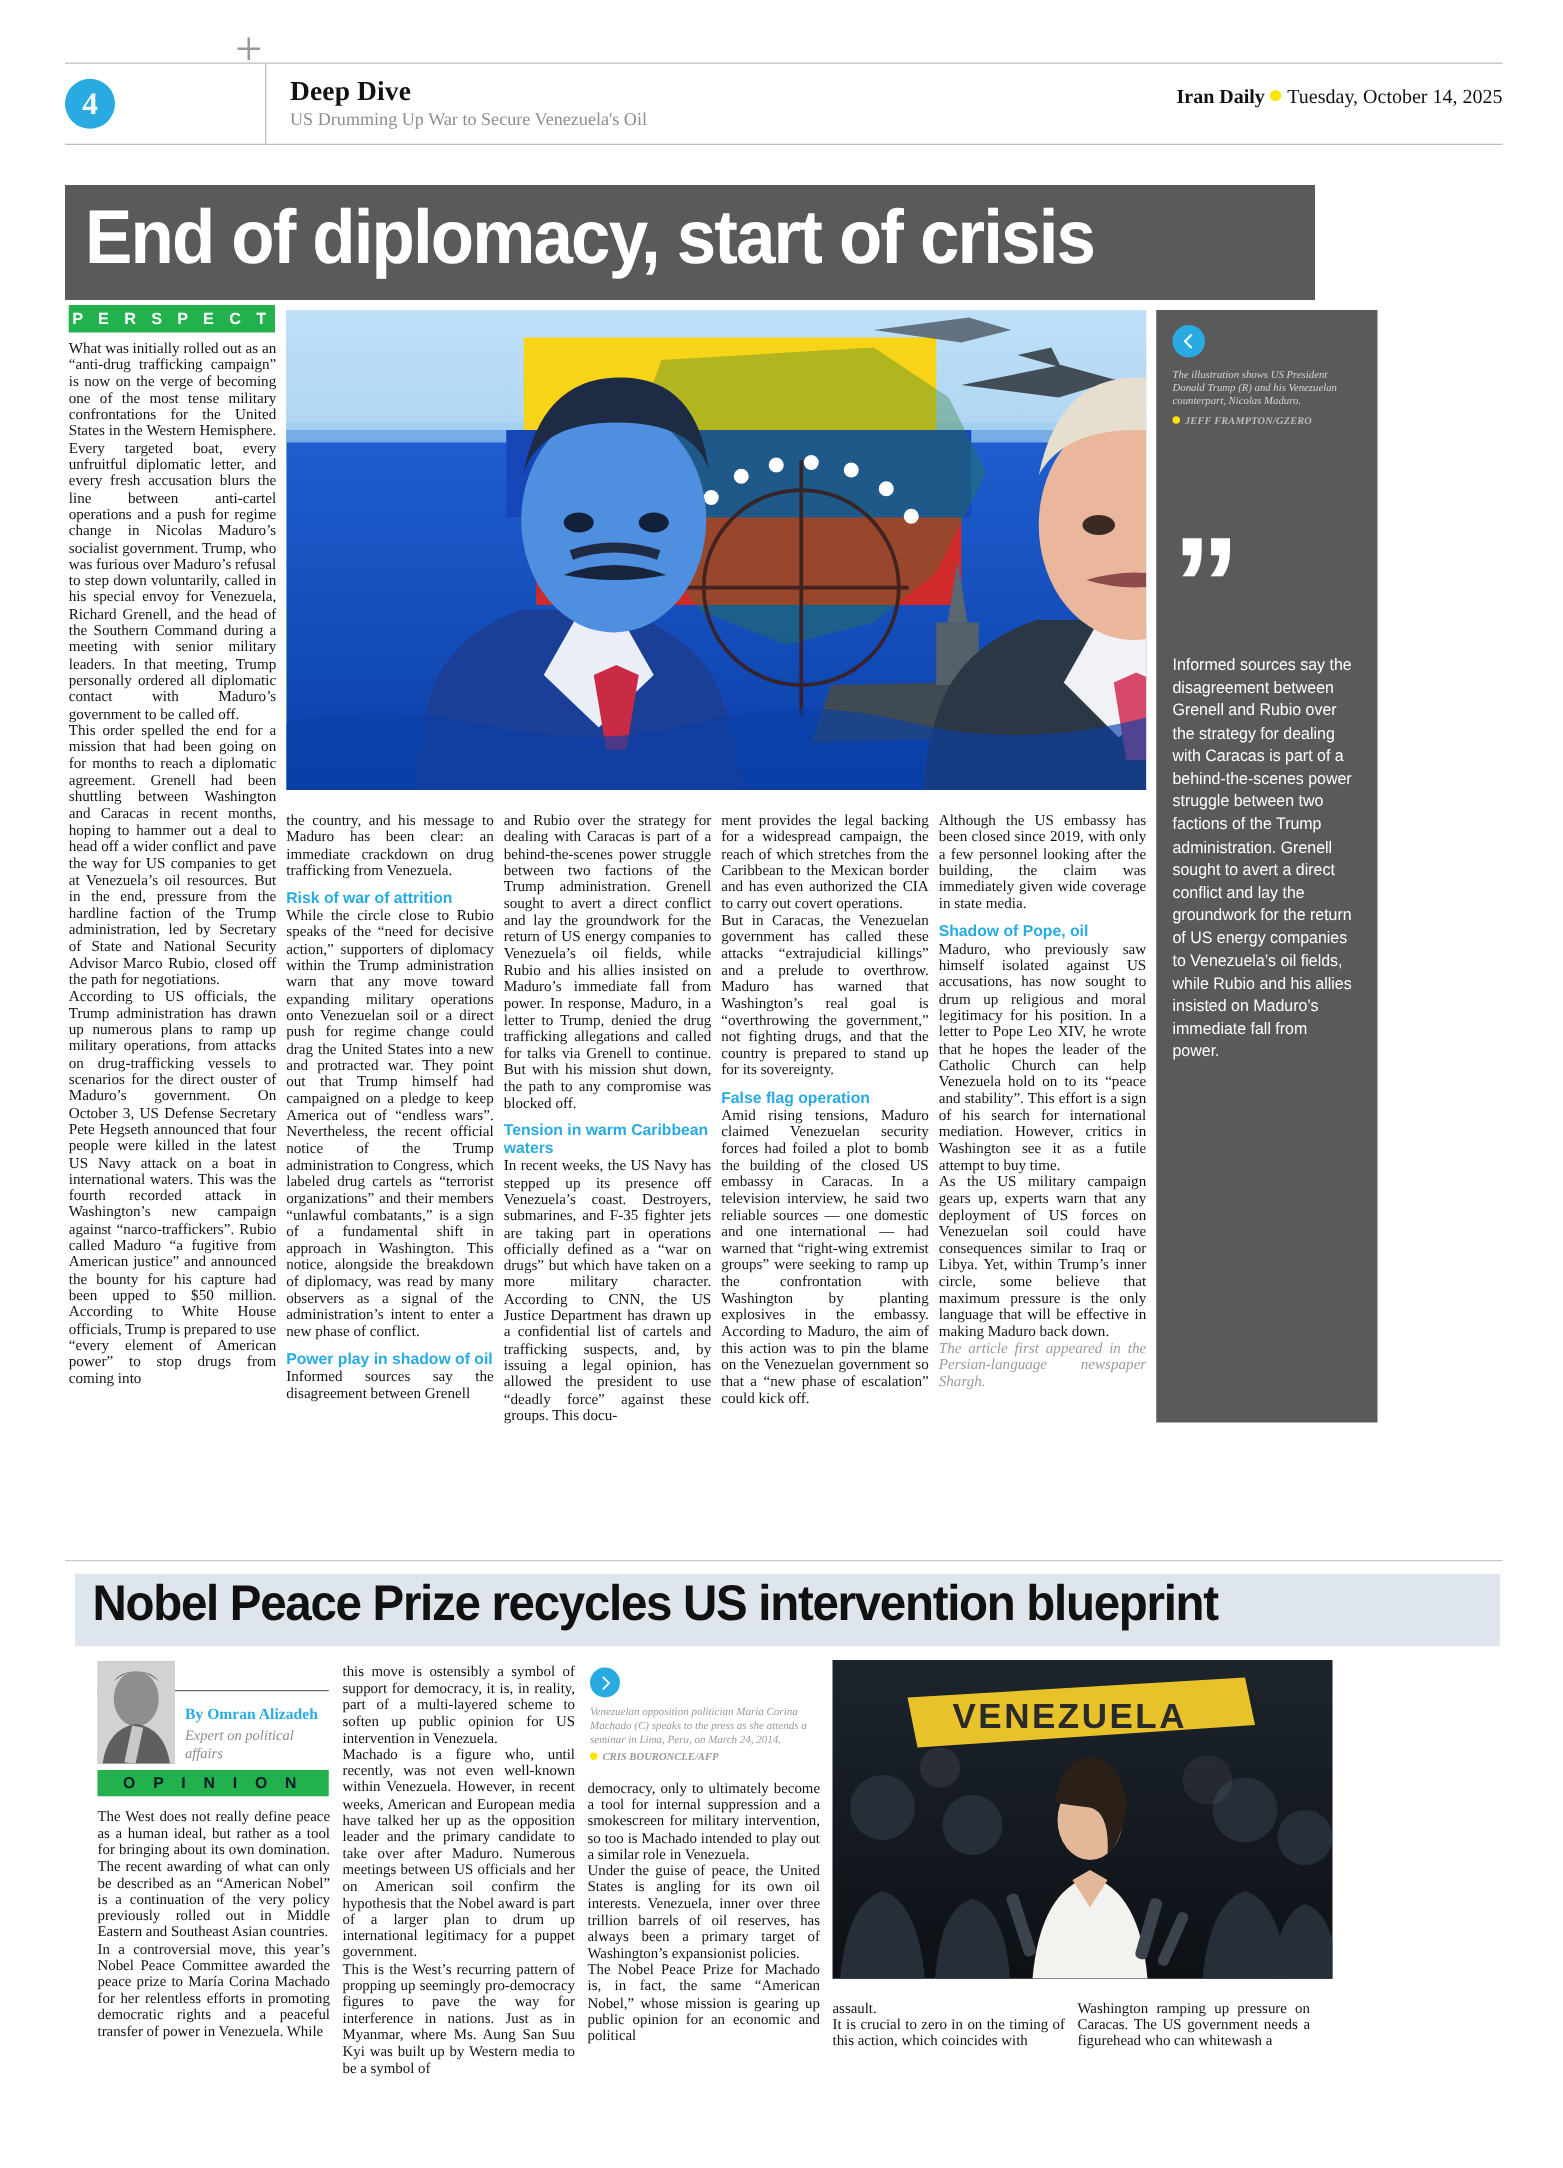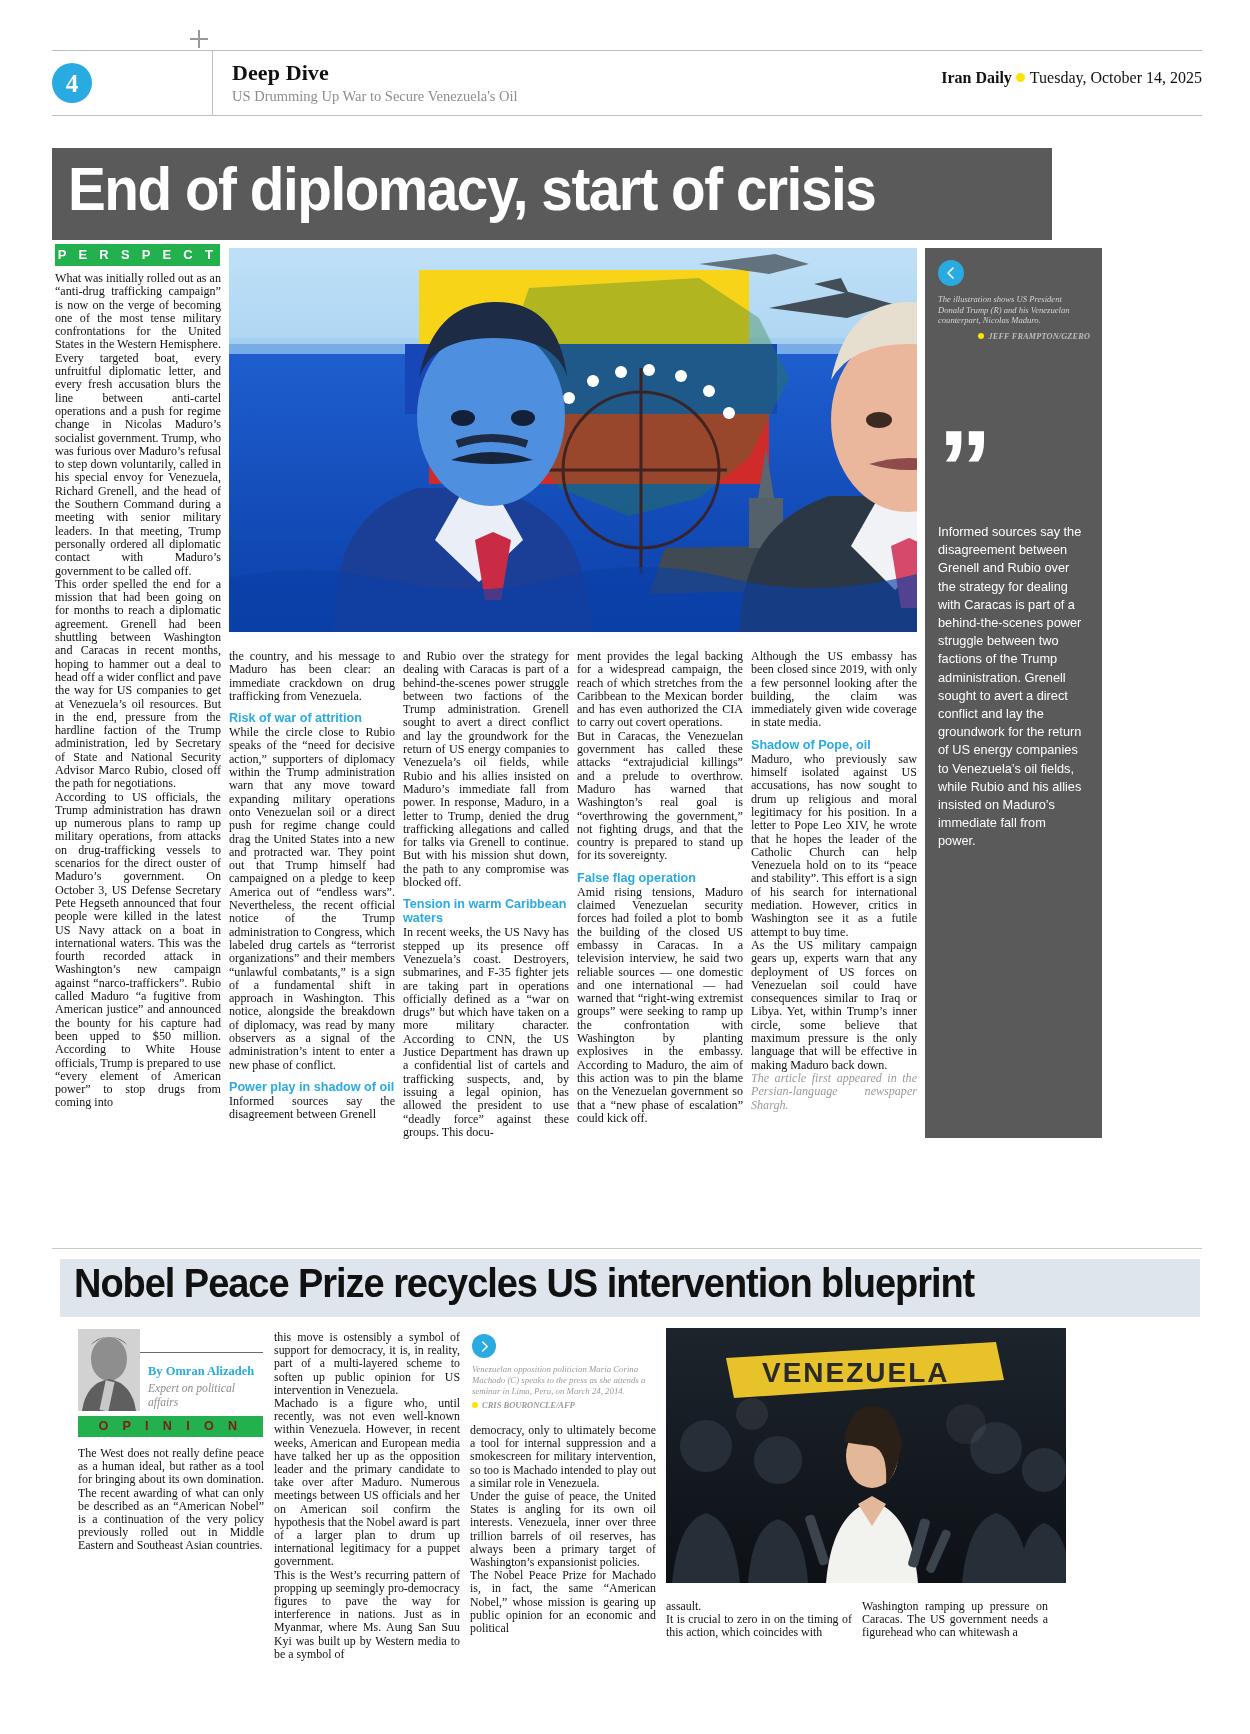--- a/index.html
+++ b/index.html
@@ -65,21 +65,21 @@
   .illus svg{display:block;}
 
   
   .rail{position:absolute;left:925px;top:248px;width:177px;height:890px;background:#5a5a5a;}
   .rail-arrow{position:absolute;left:13px;top:12px;width:26px;height:26px;border-radius:50%;
     background:#29ABE2;display:flex;align-items:center;justify-content:center;}
   .rail-arrow svg{display:block;}
   .rail-cap{position:absolute;left:13px;top:46px;width:150px;font-family:"Liberation Serif",serif;
     font-style:italic;font-size:8.6px;line-height:10.6px;color:#d4d4d4;}
   .rail-cred{position:absolute;left:13px;top:84px;width:152px;font-family:"Liberation Serif",serif;
-    font-style:italic;font-weight:bold;font-size:8.2px;color:#bdbdbd;letter-spacing:.2px;text-align:right;}
+    font-style:italic;font-weight:bold;font-size:8.2px;color:#bdbdbd;letter-spacing:.2px;}
   .rail-cred .dot{display:inline-block;width:6px;height:6px;border-radius:50%;background:#FFE300;margin-right:4px;}
   .quote-mark{position:absolute;left:13px;top:185px;color:#fff;font-family:"Liberation Sans",sans-serif;
     font-weight:bold;font-size:108px;line-height:70px;letter-spacing:-4px;}
   .rail-quote{position:absolute;left:13px;top:275px;width:152px;font-family:"Liberation Sans",sans-serif;
     font-size:13.3px;line-height:18.2px;color:#ffffff;transform:scaleX(0.96);transform-origin:left top;}
 
   
   .bottom-sep{position:absolute;left:52px;top:1248px;width:1150px;height:1px;background:#c9c9c9;}
   .bottom-bar{position:absolute;left:60px;top:1259px;width:1140px;height:58px;background:#dfe5ed;}
   .bottom-bar .hl2{position:absolute;left:14px;top:2px;color:#111;
@@ -87,21 +87,21 @@
     letter-spacing:-1.1px;transform:scaleX(0.95);transform-origin:left center;white-space:nowrap;}
 
   
   .author-photo{position:absolute;left:78px;top:1329px;width:62px;height:82px;overflow:hidden;background:#b5b5b5;}
   .author-rule{position:absolute;left:78px;top:1352px;width:185px;height:1px;background:#6a6a6a;}
   .author-name{position:absolute;left:148px;top:1364px;width:120px;color:#29ABE2;
     font-family:"Liberation Serif",serif;font-weight:bold;font-size:12.5px;}
   .author-role{position:absolute;left:148px;top:1382px;width:118px;color:#8d8d8d;
     font-family:"Liberation Serif",serif;font-style:italic;font-size:11.6px;line-height:13.5px;}
   .opinion{position:absolute;left:78px;top:1416px;width:185px;height:21px;background:#22B14C;}
-  .opinion span{display:block;color:#7f1d1d;font-family:"Liberation Sans",sans-serif;font-weight:bold;
+  .opinion span{display:block;color:#0f172a;font-family:"Liberation Sans",sans-serif;font-weight:bold;
     font-size:12.6px;letter-spacing:5.4px;text-align:center;line-height:21px;}
 
   
   .bcol{position:absolute;font-family:"Liberation Serif",serif;font-size:11.9px;line-height:13.2px;
     text-align:justify;color:#111;}
   .bcol p{margin:0;}
   #bcol1{left:78px;top:1447px;width:186px;}
   #bcol2{left:274px;top:1331px;width:186px;}
   #bcol3{left:470px;top:1424px;width:186px;}
   #bcol4{left:666px;top:1600px;width:186px;}
@@ -297,20 +297,21 @@
     </svg>
   </div>
   <div class="author-name">By Omran Alizadeh</div>
   <div class="author-role">Expert on political affairs</div>
   <div class="opinion">
     <span>O P I N I O N</span>
   </div>
 
   <div class="bcol" id="bcol1">
     <p>The West does not really define peace as a human ideal, but rather as a tool for bringing about its own domination. The recent awarding of what can only be described as an “American Nobel” is a continuation of the very policy previously rolled out in Middle Eastern and Southeast Asian countries.</p>
+    <p>In a controversial move, this year’s Nobel Peace Committee awarded the peace prize to María Corina Machado for her relentless efforts in promoting democratic rights and a peaceful transfer of power in Venezuela. While</p>
   </div>
   <div class="bcol" id="bcol2">
     <p>this move is ostensibly a symbol of support for democracy, it is, in reality, part of a multi-layered scheme to soften up public opinion for US intervention in Venezuela.</p>
     <p>Machado is a figure who, until recently, was not even well-known within Venezuela. However, in recent weeks, American and European media have talked her up as the opposition leader and the primary candidate to take over after Maduro. Numerous meetings between US officials and her on American soil confirm the hypothesis that the Nobel award is part of a larger plan to drum up international legitimacy for a puppet government.</p>
     <p>This is the West’s recurring pattern of propping up seemingly pro-democracy figures to pave the way for interference in nations. Just as in Myanmar, where Ms. Aung San Suu Kyi was built up by Western media to be a symbol of</p>
   </div>
 
   <div class="bcap-arrow">
     <svg width="11" height="11" viewBox="0 0 12 12">
         <path d="M4 1 L9 6 L4 11" stroke="#ffffff" stroke-width="1.6" fill="none" stroke-linecap="round" stroke-linejoin="round"></path>

